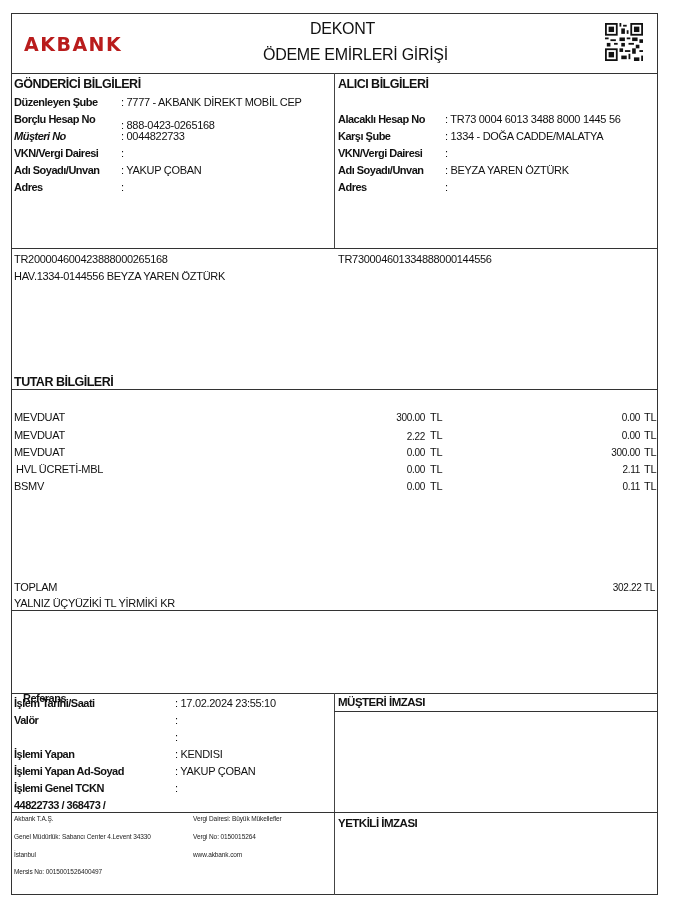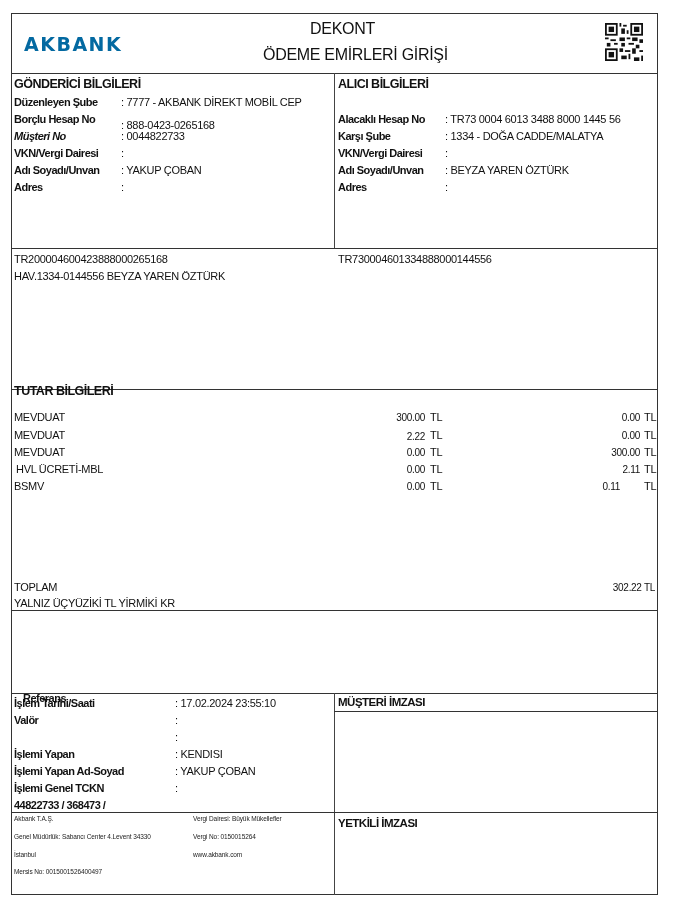--- a/index.html
+++ b/index.html
@@ -1,21 +1,21 @@
 <!DOCTYPE html>
 <html><head>
 <meta charset="utf-8">
 <style>
   html, body { margin:0; padding:0; background:#fff; }
   body { width:680px; height:916px; position:relative; font-family:"Liberation Sans", sans-serif; color:#111; overflow:hidden; }
   .abs { position:absolute; }
   .frame { left:11px; top:13px; width:647px; height:882px; border:1.5px solid #333; box-sizing:border-box; }
   .hline { position:absolute; height:0; border-top:1.5px solid #333; }
   .vline { position:absolute; width:0; border-left:1.5px solid #444; }
-  .logo { left:24px; top:33px; font-family:"DejaVu Sans", sans-serif; font-weight:bold; font-size:19px; letter-spacing:1.5px; color:#0369a1; }
+  .logo { left:24px; top:33px; font-family:"DejaVu Sans", sans-serif; font-weight:bold; font-size:19px; letter-spacing:1.5px; color:#b91c1c; }
   .title { font-size:16px; font-weight:normal; letter-spacing:-0.3px; }
   .qr { left:605px; top:23px; width:38px; height:38px; }
   .h { font-size:12.5px; font-weight:bold; letter-spacing:-0.5px; }
   .lbl { font-size:11px; font-weight:bold; letter-spacing:-0.5px; }
   .val { font-size:11px; letter-spacing:-0.3px; }
   .row { position:absolute; height:17px; line-height:17px; }
   .small { font-size:6.5px; letter-spacing:-0.1px; color:#222; }
   .amt { font-size:10px; letter-spacing:-0.3px; text-align:right; }
 </style>
 </head>
@@ -98,21 +98,21 @@
   <div class="row lbl" style="left:338px;top:162px;">Adı Soyadı/Unvan</div>
   <div class="row val" style="left:445px;top:162px;">: BEYZA YAREN ÖZTÜRK</div>
   <div class="row lbl" style="left:338px;top:179px;">Adres</div>
   <div class="row val" style="left:445px;top:179px;">:</div>
 </div>
 
 <div class="row val" style="left:14px;top:251px;">TR200004600423888000265168</div>
 <div class="row val" style="left:338px;top:251px;">TR730004601334888000144556</div>
 <div class="row val" style="left:14px;top:268px;">HAV.1334-0144556 BEYZA YAREN ÖZTÜRK</div>
 
-<div class="abs h" style="left:14px;top:384px;">TUTAR BİLGİLERİ</div>
+<div class="abs h" style="left:14px;top:375px;">TUTAR BİLGİLERİ</div>
 <div>
   <div>
     <div class="row val" style="left:14px;top:409px;">MEVDUAT</div>
     <div class="row amt" style="left:340px;top:409px;width:85px;">300.00</div>
     <div class="row val" style="left:430px;top:409px;">TL</div>
     <div class="row amt" style="left:560px;top:409px;width:80px;">0.00</div>
     <div class="row val" style="left:644px;top:409px;">TL</div>
   </div>
   <div>
     <div class="row val" style="left:14px;top:427px;">MEVDUAT</div>
@@ -132,21 +132,21 @@
     <div class="row val" style="left:16px;top:461px;">HVL ÜCRETİ-MBL</div>
     <div class="row amt" style="left:340px;top:461px;width:85px;">0.00</div>
     <div class="row val" style="left:430px;top:461px;">TL</div>
     <div class="row amt" style="left:560px;top:461px;width:80px;">2.11</div>
     <div class="row val" style="left:644px;top:461px;">TL</div>
   </div>
   <div>
     <div class="row val" style="left:14px;top:478px;">BSMV</div>
     <div class="row amt" style="left:340px;top:478px;width:85px;">0.00</div>
     <div class="row val" style="left:430px;top:478px;">TL</div>
-    <div class="row amt" style="left:540px;top:478px;width:80px;">0.11</div>
+    <div class="row amt" style="left:560px;top:478px;width:80px;">0.11</div>
     <div class="row val" style="left:644px;top:478px;">TL</div>
   </div>
 </div>
 <div class="row val" style="left:14px;top:579px;">TOPLAM</div>
 <div class="row amt" style="left:540px;top:579px;width:115px;">302.22 TL</div>
 <div class="row val" style="left:14px;top:595px;">YALNIZ  ÜÇYÜZİKİ TL YİRMİKİ KR</div>
 
 <div>
   <div class="row lbl" style="left:14px;top:695px;">İşlem Tarihi/Saati</div>
   <div class="row val" style="left:175px;top:695px;">: 17.02.2024 23:55:10</div>

